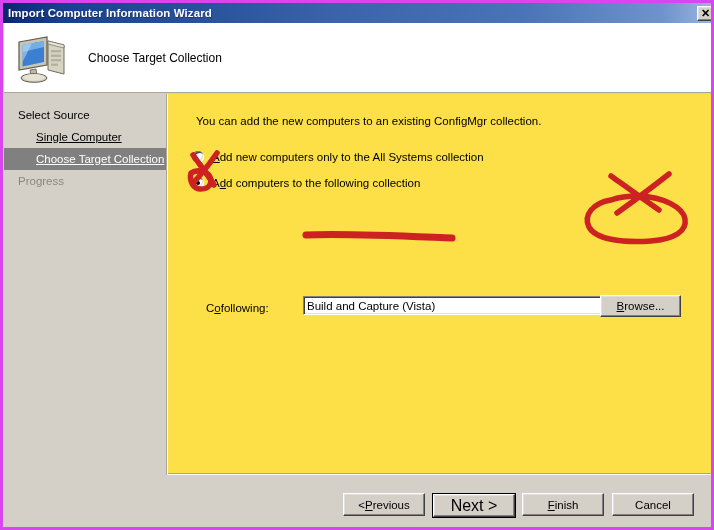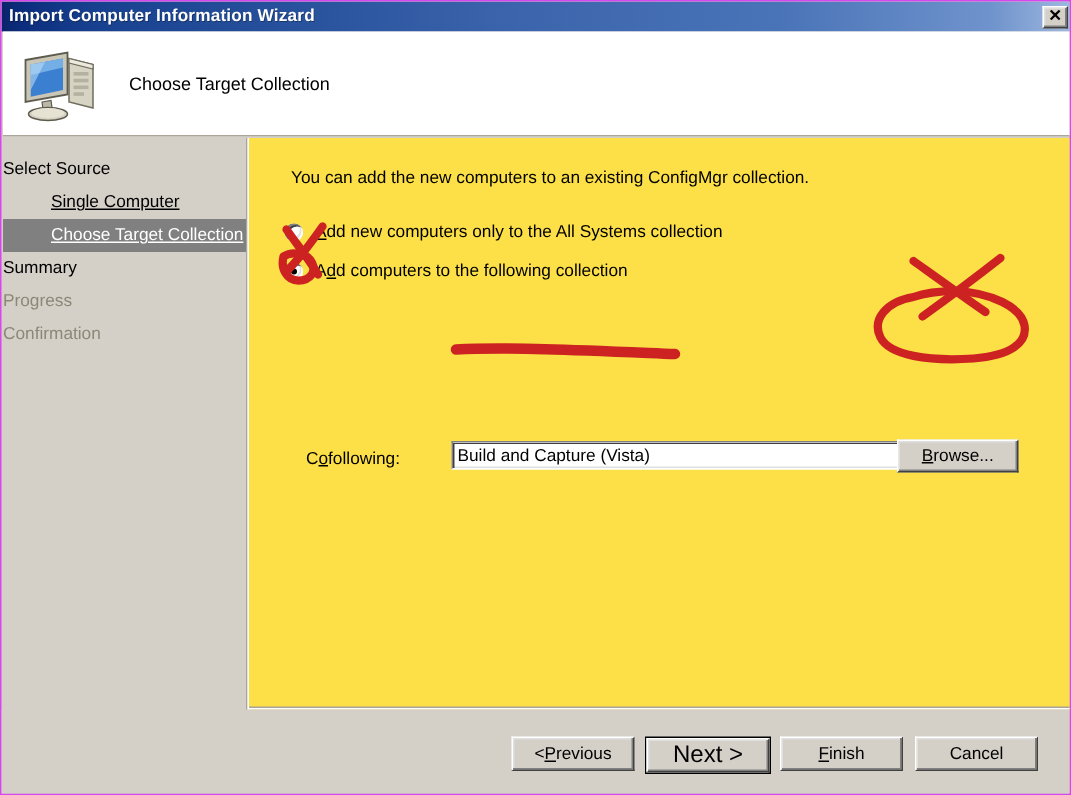--- a/index.html
+++ b/index.html
@@ -10,21 +10,21 @@
   body {
     font-family: "Liberation Sans", sans-serif;
     -webkit-font-smoothing: none;
   }
   #app {
     position: relative;
     width: 714px;
     height: 530px;
     overflow: hidden;
     background: #d4d0c8;
-    border: 1px solid #d946ef;
+    border: 3px solid #d946ef;
     box-sizing: border-box;
   }
 
   
   .titlebar {
     position: absolute;
     left: 0; top: 0;
     width: 714px;
     height: 20px;
     background: linear-gradient(to right,
@@ -105,20 +105,21 @@
     border-right: 1px solid #ffffff;
     box-sizing: border-box;
     padding-top: 10px;
     overflow: hidden;
   }
   .side-item {
     height: 22px;
     line-height: 22px;
     font-size: 11.5px;
     color: #000000;
+    padding-left: 14px;
     white-space: nowrap;
     cursor: default;
   }
   .side-item.indent { padding-left: 32px; text-decoration: underline; }
   .side-item.selected {
     background: #808080;
     color: #ffffff;
     margin-right: 0px;
   }
   .side-item.dim { color: #8b8878; }
@@ -385,23 +386,21 @@
         <ellipse cx="20" cy="46.3" rx="11" ry="3.3" fill="#e6e3d4"></ellipse>
       </svg>
     </div>
     <div class="header-title">Choose Target Collection</div>
   </div>
 
   <div class="sidebar">
     <div class="side-item">Select Source</div>
     <div class="side-item indent">Single Computer</div>
     <div class="side-item indent selected">Choose Target Collection</div>
-    <div class="side-item">Summary</div>
     <div class="side-item dim">Progress</div>
-    <div class="side-item dim">Confirmation</div>
   </div>
   <div class="sidebar-divider"></div>
   <div class="sidebar-divider2"></div>
 
   <div class="hscroll">
     <div class="sb-btn">
       <div class="arrow">◀</div>
     </div>
     <div class="sb-track">
       <div class="sb-thumb"></div>

